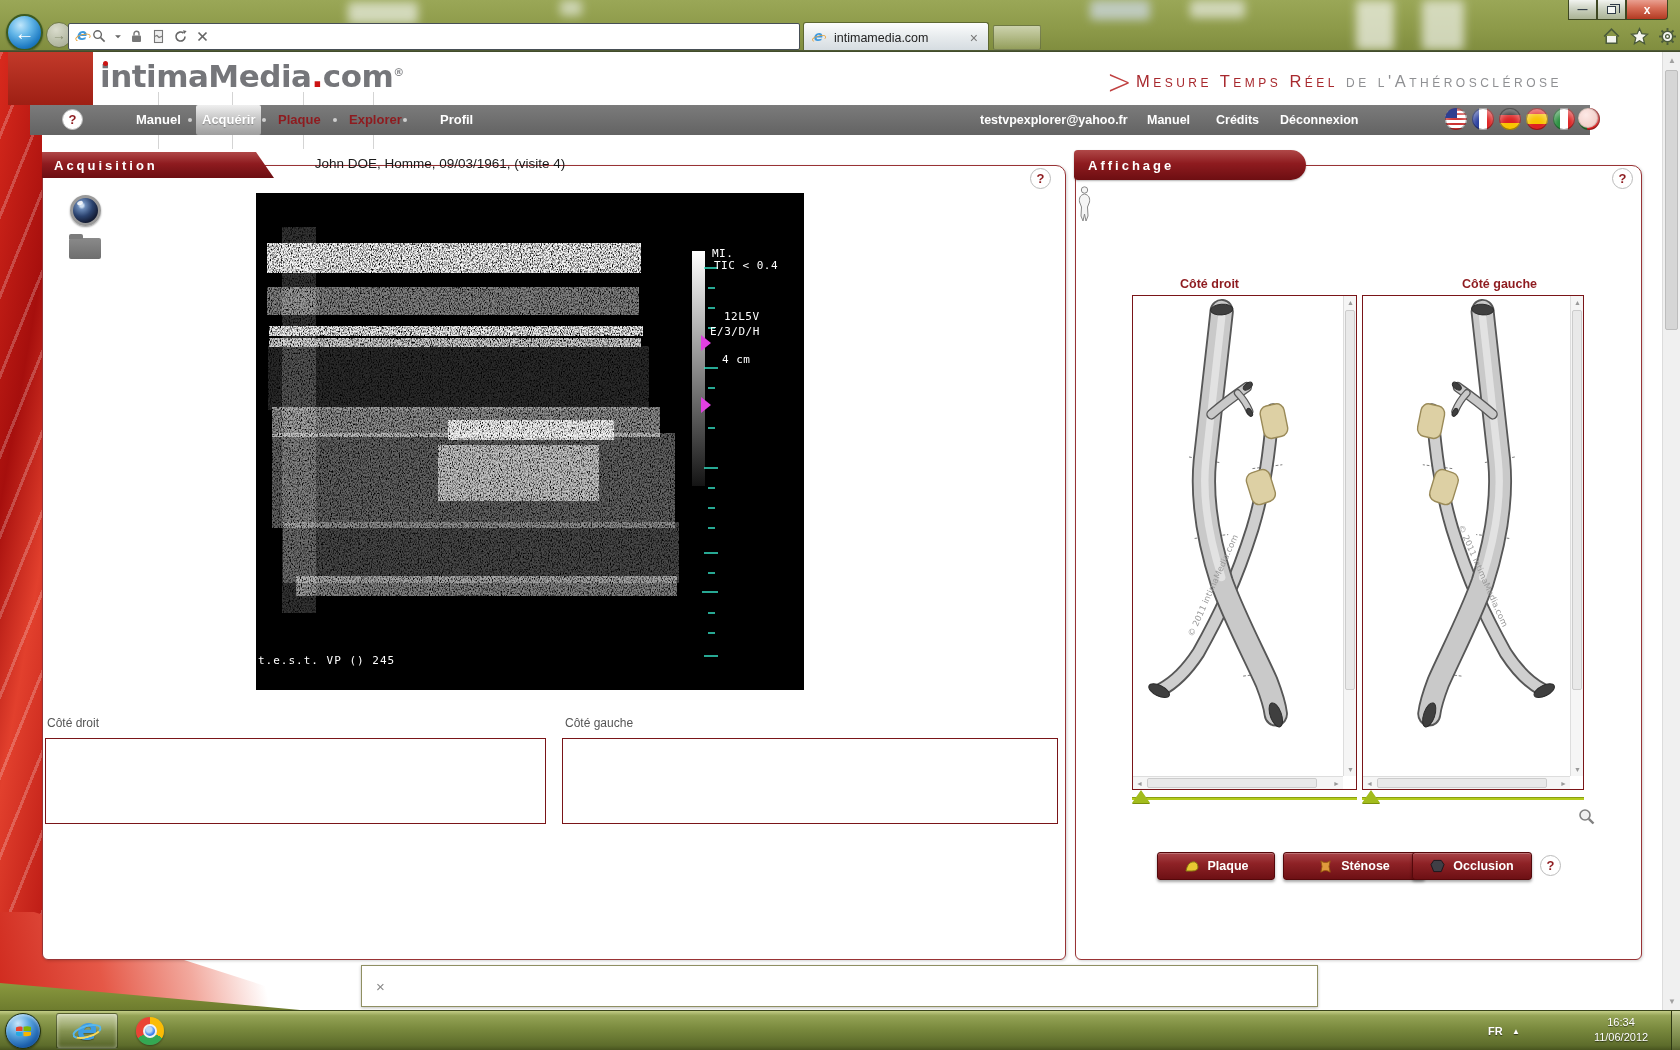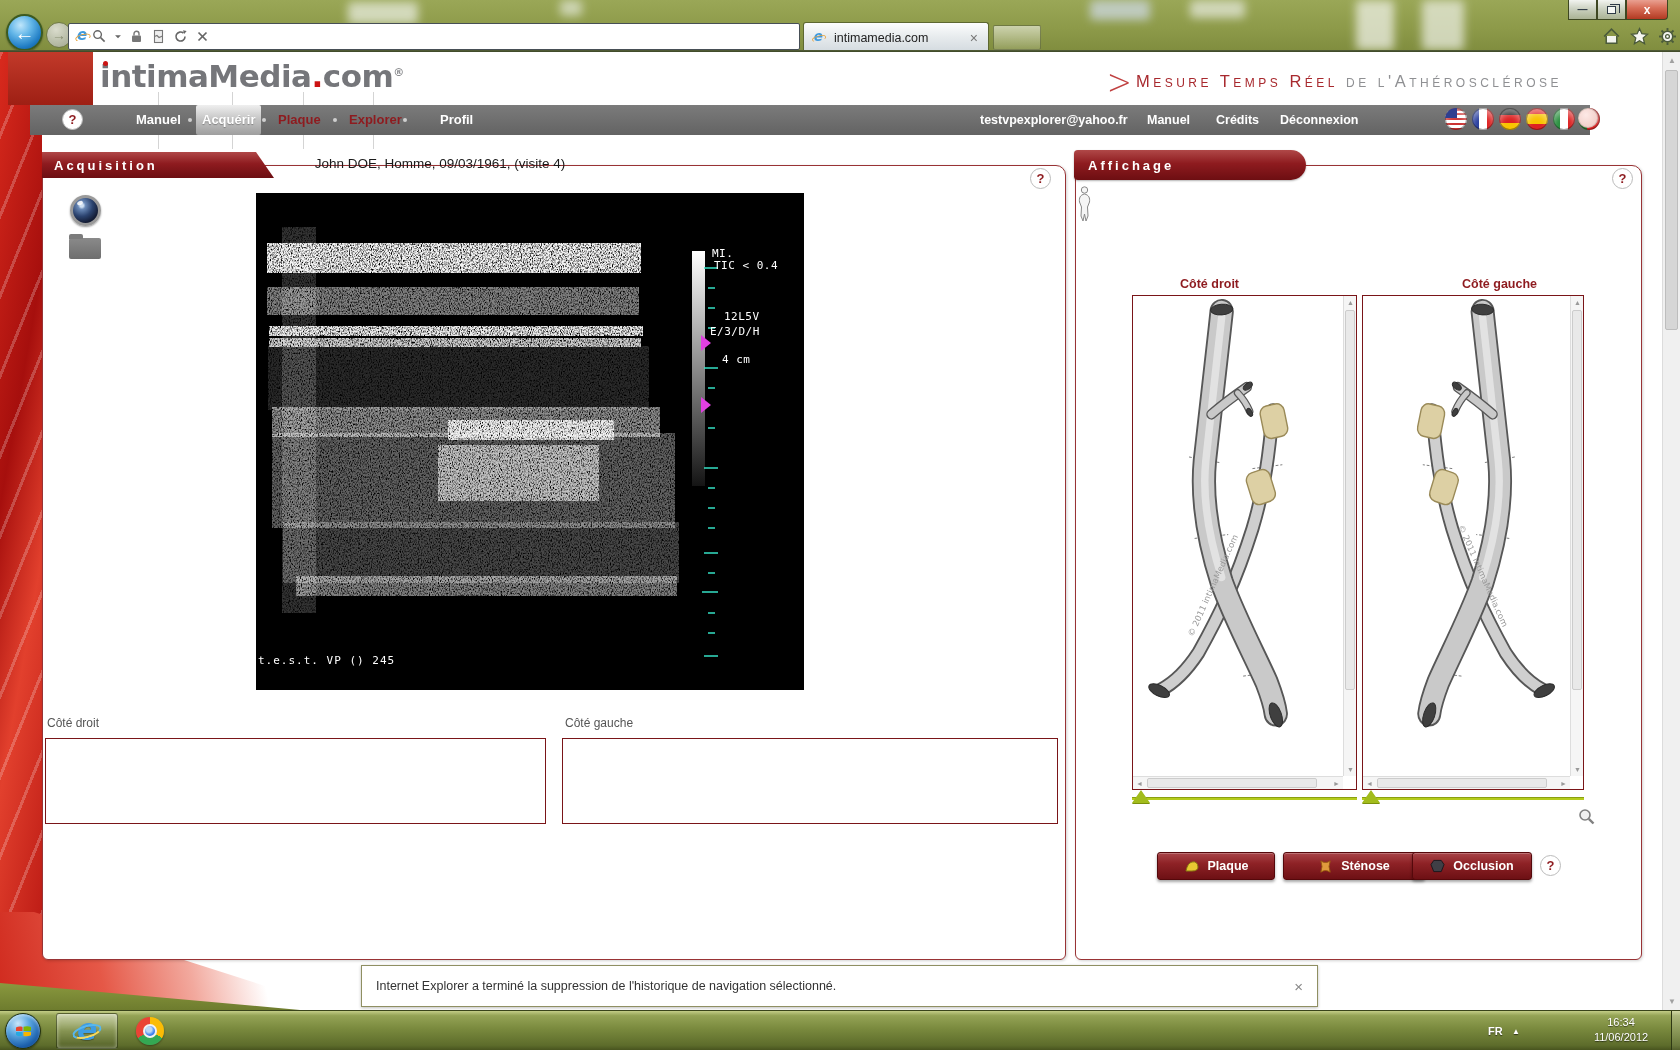--- a/index.html
+++ b/index.html
@@ -510,21 +510,20 @@
       <svg width="15" height="14" viewBox="0 0 16 15">
           <path d="M4,1.5 L12,1.5 L15,6 L12,13.5 L4,13.5 L1,6 Z" fill="#3f3f46" stroke="#17171c" stroke-width="1"></path>
         </svg>
       <span>Occlusion</span>
     </div>
     <div class="abs help-circle" style="left:1540px;top:803px">
         <span>?</span>
       </div>
 
     <div class="notif">
-      <span class="notif-text">Internet Explorer a terminé la suppression de l'historique de navigation sélectionné.</span>
       <span class="notif-close">×</span>
     </div>
 
     <div class="page-scroll">
       <span class="sc-arrow" style="top:2px">▲</span>
       <span class="sc-arrow" style="bottom:2px">▼</span>
       <div class="page-thumb"></div>
     </div>
   </div>
 

